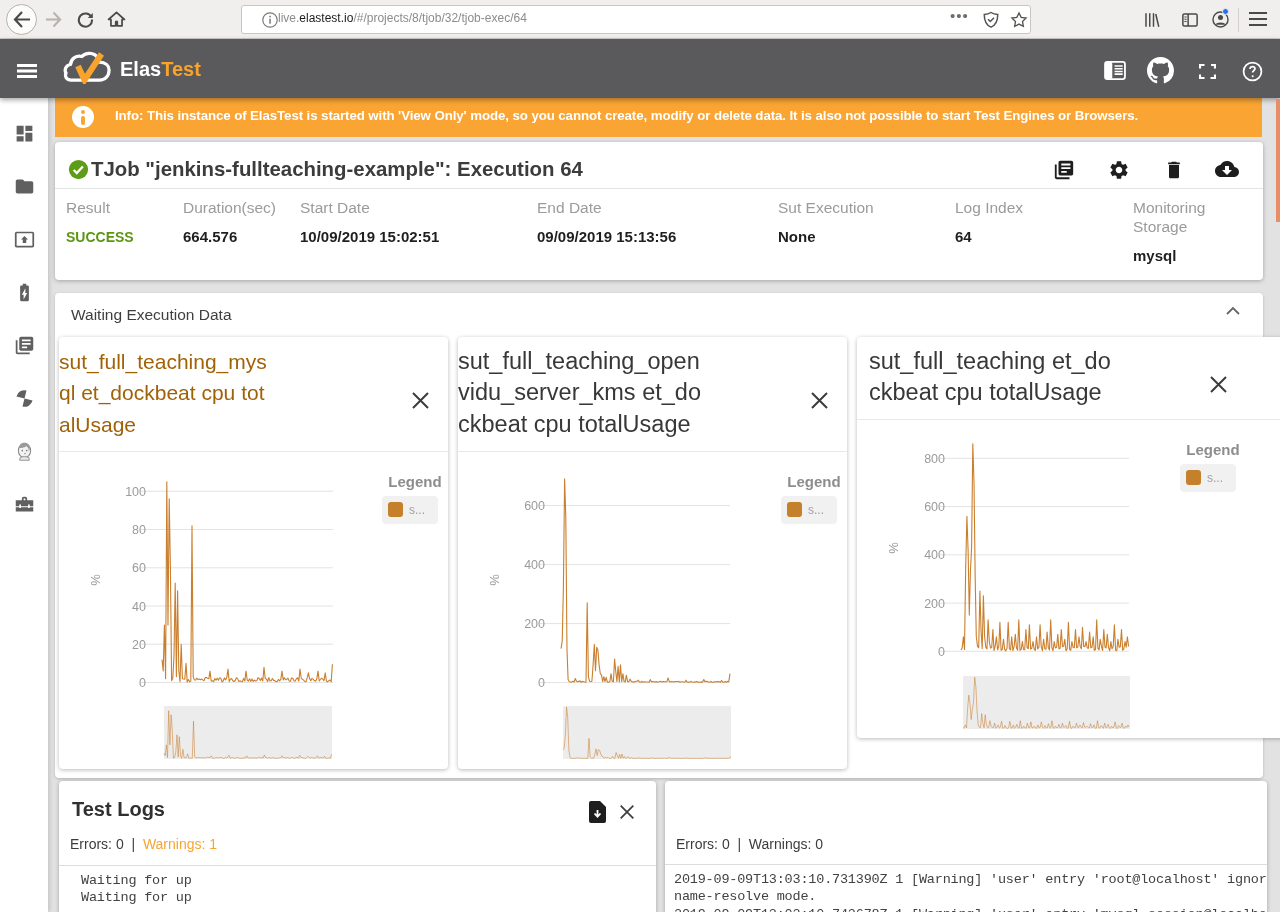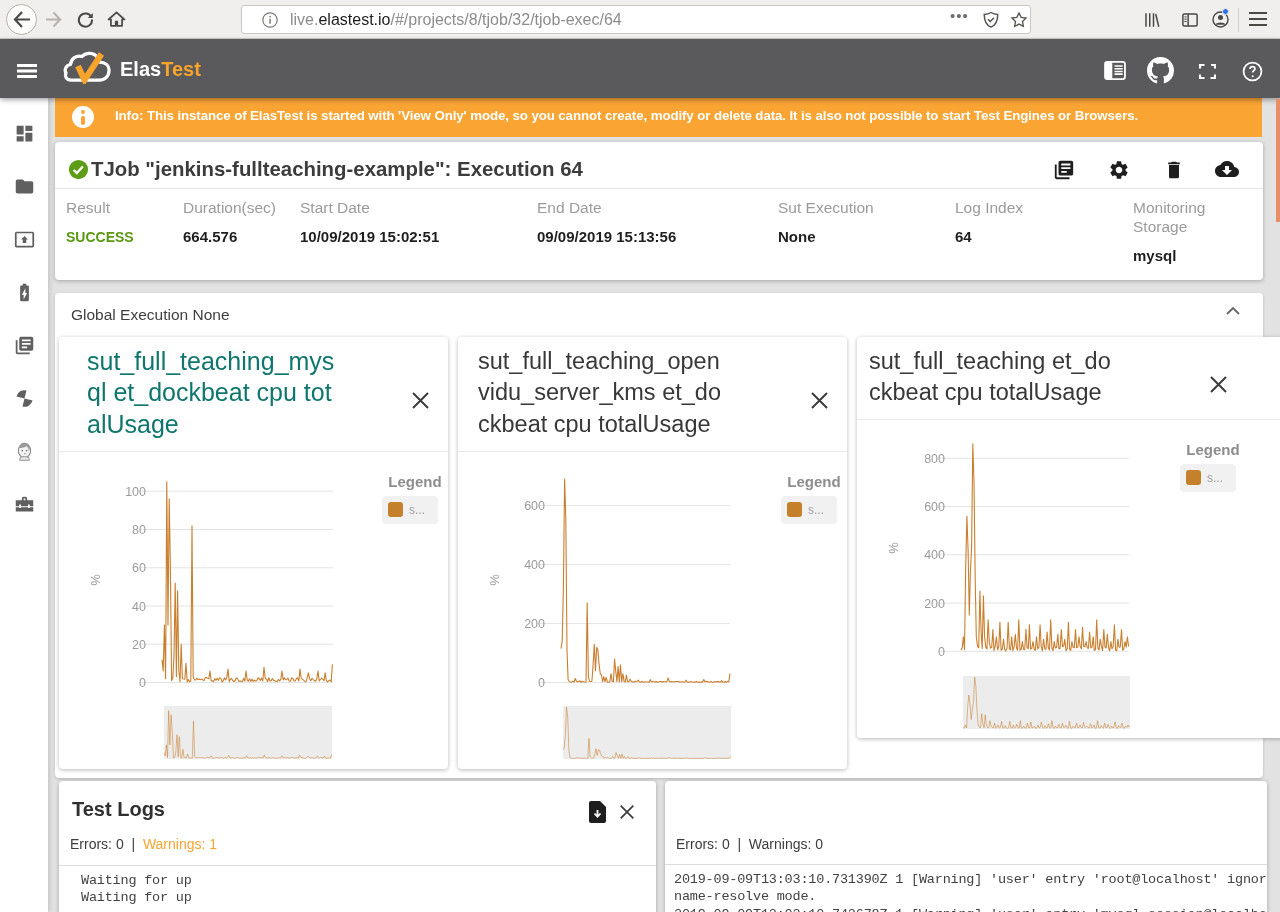--- a/index.html
+++ b/index.html
@@ -22,21 +22,21 @@
   <svg class="abs" style="left:107px;top:10px" width="19" height="19" viewBox="0 0 24 24">
       <path d="M12 3 L2 12h3v8h6v-5h2v5h6v-8h3z" fill="none" stroke="#4a4a47" stroke-width="2.2" stroke-linejoin="round"></path>
       <rect x="10.5" y="13.5" width="3" height="3" fill="#4a4a47"></rect>
     </svg>
   <div class="abs" style="left:241px;top:5px;width:790px;height:29px;background:#fff;border:1px solid #c9c5c0;border-radius:3px"></div>
   <svg class="abs" style="left:262px;top:12px" width="16" height="16" viewBox="0 0 16 16">
       <circle cx="8" cy="8" r="7.2" stroke="#7a7a77" stroke-width="1.2" fill="none"></circle>
       <rect x="7.3" y="6.7" width="1.5" height="5" fill="#7a7a77"></rect>
       <rect x="7.3" y="3.8" width="1.5" height="1.6" fill="#7a7a77"></rect>
     </svg>
-  <div class="abs" style="left:290px;top:11px;font-size:16px;color:#8c8c8c;letter-spacing:0">live.<span style="color:#1c1c1c">elastest.io</span>/#/projects/8/tjob/32/tjob-exec/64</div>
+  <div class="abs" style="left:278px;top:11px;font-size:12px;color:#8c8c8c;letter-spacing:0">live.<span style="color:#1c1c1c">elastest.io</span>/#/projects/8/tjob/32/tjob-exec/64</div>
   <div class="abs" style="left:950px;top:7px;font-size:15px;color:#6e6e6b;letter-spacing:1px">•••</div>
   <svg class="abs" style="left:982px;top:11px" width="18" height="18" viewBox="0 0 24 24">
       <path d="M12 2 C9 4 5 4.5 3 4.5 c0 9 2 14 9 17 7-3 9-8 9-17 -2 0-6-.5-9-2.5z" fill="none" stroke="#55544f" stroke-width="2"></path>
       <path d="M8 11l3 3 5-5" fill="none" stroke="#55544f" stroke-width="2"></path>
     </svg>
   <svg class="abs" style="left:1010px;top:11px" width="18" height="18" viewBox="0 0 24 24">
       <path d="M12 2.6l2.9 5.9 6.5.9-4.7 4.6 1.1 6.5-5.8-3-5.8 3 1.1-6.5L2.6 9.4l6.5-.9z" fill="none" stroke="#55544f" stroke-width="1.8"></path>
     </svg>
   <svg class="abs" style="left:1143px;top:11px" width="18" height="18" viewBox="0 0 24 24">
       <g stroke="#4a4a47" stroke-width="2" fill="none">
@@ -158,28 +158,28 @@
       <span class="abs" style="left:128px">664.576</span>
       <span class="abs" style="left:245px">10/09/2019 15:02:51</span>
       <span class="abs" style="left:482px">09/09/2019 15:13:56</span>
       <span class="abs" style="left:723px">None</span>
       <span class="abs" style="left:900px">64</span>
       <span class="abs" style="left:1078px;top:19px">mysql</span>
   </div>
 </div>
 
 <div class="card" style="left:55px;top:293px;width:1208px;height:485px;box-shadow:0 1px 3px rgba(0,0,0,.2)">
-  <div class="abs" style="left:16px;top:13px;font-size:15.5px;color:#3f3f3f">Global Execution None</div>
+  <div class="abs" style="left:16px;top:13px;font-size:15.5px;color:#3f3f3f">Waiting Execution Data</div>
   <svg class="abs" style="left:1171px;top:13px" width="14" height="9" viewBox="0 0 14 9">
       <path d="M1 8 L7 2 L13 8" stroke="#666" stroke-width="1.8" fill="none"></path>
     </svg>
 </div>
 
 <div class="card" style="left:59px;top:337px;width:389px;height:432px">
-  <div style="padding:9px 44px 0 28px;font-size:25px;line-height:31.3px;color:#0f766e;height:114px">sut_full_teaching_mys<br>ql et_dockbeat cpu tot<br>alUsage</div>
+  <div style="padding:9px 44px 0 0;font-size:21px;line-height:31.3px;color:#a16207;height:114px">sut_full_teaching_mys<br>ql et_dockbeat cpu tot<br>alUsage</div>
   <svg class="abs" style="left:352px;top:54px" width="19" height="19" viewBox="0 0 19 19">
       <path d="M2 2 L17 17 M17 2 L2 17" stroke="#3c3c3c" stroke-width="2"></path>
     </svg>
   <div class="abs" style="left:0;top:114px;width:100%;height:1px;background:#e8e8e8"></div>
   <svg width="389" height="318" style="position:absolute;left:0;bottom:0">
 <text x="356" y="36" text-anchor="middle" font-size="15" font-weight="bold" fill="#8d8d8d">Legend</text>
 <rect x="323" y="45" width="56" height="28" rx="4" fill="#f1f1f1"></rect>
 <rect x="329" y="51" width="15" height="15" rx="3" fill="#c5802c"></rect>
 <text x="350" y="63" font-size="12" fill="#a0a0a0">s...</text>
 <text x="41" y="129" text-anchor="middle" font-size="13" fill="#9b9b9b" transform="rotate(-90 41 129)">%</text>
@@ -194,21 +194,21 @@
       <text x="87" y="159.5" text-anchor="end" font-size="12.5" fill="#9b9b9b">40</text>
       <text x="87" y="121.2" text-anchor="end" font-size="12.5" fill="#9b9b9b">60</text>
       <text x="87" y="83.0" text-anchor="end" font-size="12.5" fill="#9b9b9b">80</text>
       <text x="87" y="44.8" text-anchor="end" font-size="12.5" fill="#9b9b9b">100</text>
 <path d="M103.0,208.6 L104.2,220.0 L105.4,174.1 L106.6,227.7 L107.8,30.7 L109.0,174.1 L110.2,47.9 L111.4,116.8 L112.6,229.6 L113.8,227.4 L115.0,204.7 L116.2,132.1 L117.4,225.8 L118.6,139.7 L119.8,220.0 L121.0,230.7 L122.2,193.2 L123.4,227.7 L124.6,228.0 L125.8,228.2 L127.0,212.4 L128.2,230.9 L129.4,228.6 L130.6,230.7 L131.8,230.1 L133.0,74.7 L134.2,225.8 L135.4,228.9 L136.6,229.0 L137.8,227.2 L139.0,228.6 L140.2,228.1 L141.4,228.7 L142.6,228.0 L143.8,228.9 L145.0,229.7 L146.2,226.5 L147.4,226.5 L148.6,227.2 L149.8,227.8 L151.0,220.0 L152.2,229.9 L153.4,229.7 L154.6,230.6 L155.8,227.6 L157.0,229.2 L158.2,227.2 L159.4,229.2 L160.6,226.7 L161.8,227.2 L163.0,230.9 L164.2,230.0 L165.4,226.9 L166.6,228.9 L167.8,226.6 L169.0,218.1 L170.2,230.6 L171.4,228.2 L172.6,227.5 L173.8,229.7 L175.0,230.5 L176.2,229.5 L177.4,226.7 L178.6,227.6 L179.8,230.4 L181.0,229.8 L182.2,230.5 L183.4,230.7 L184.6,227.4 L185.8,230.1 L187.0,220.0 L188.2,229.0 L189.4,230.1 L190.6,227.7 L191.8,230.4 L193.0,228.1 L194.2,230.4 L195.4,229.1 L196.6,230.0 L197.8,229.7 L199.0,226.7 L200.2,227.4 L201.4,229.6 L202.6,227.0 L203.8,230.0 L205.0,216.2 L206.2,227.2 L207.4,228.1 L208.6,230.5 L209.8,226.6 L211.0,230.0 L212.2,229.8 L213.4,227.5 L214.6,229.5 L215.8,229.6 L217.0,230.6 L218.2,230.5 L219.4,228.4 L220.6,229.9 L221.8,228.3 L223.0,220.0 L224.2,228.9 L225.4,226.7 L226.6,228.8 L227.8,228.4 L229.0,227.1 L230.2,230.1 L231.4,230.2 L232.6,226.9 L233.8,227.3 L235.0,229.8 L236.2,230.1 L237.4,227.7 L238.6,226.8 L239.8,230.1 L241.0,218.1 L242.2,227.0 L243.4,228.3 L244.6,229.1 L245.8,230.5 L247.0,230.8 L248.2,226.7 L249.4,221.9 L250.6,227.8 L251.8,229.8 L253.0,227.3 L254.2,228.3 L255.4,229.6 L256.6,230.2 L257.8,227.8 L259.0,220.0 L260.2,229.9 L261.4,228.5 L262.6,227.2 L263.8,228.2 L265.0,229.7 L266.2,221.9 L267.4,230.0 L268.6,230.9 L269.8,229.7 L271.0,229.0 L272.2,230.7 L273.4,213.3" fill="none" stroke="#ca7f2e" stroke-width="1.1" stroke-linejoin="round"></path>
 <rect x="105" y="255" width="168" height="53" fill="#ececec"></rect>
 <path d="M105.0,302.0 L106.2,304.8 L107.4,293.9 L108.5,306.6 L109.7,259.7 L110.9,293.9 L112.1,263.8 L113.3,280.2 L114.4,307.0 L115.6,306.5 L116.8,301.1 L118.0,283.8 L119.2,306.1 L120.3,285.7 L121.5,304.8 L122.7,307.3 L123.9,298.4 L125.1,306.6 L126.2,306.7 L127.4,306.7 L128.6,302.9 L129.8,307.3 L131.0,306.8 L132.1,307.3 L133.3,307.2 L134.5,270.2 L135.7,306.1 L136.9,306.9 L138.0,306.9 L139.2,306.5 L140.4,306.8 L141.6,306.7 L142.8,306.8 L143.9,306.7 L145.1,306.9 L146.3,307.1 L147.5,306.3 L148.7,306.3 L149.8,306.5 L151.0,306.6 L152.2,304.8 L153.4,307.1 L154.6,307.1 L155.7,307.3 L156.9,306.6 L158.1,306.9 L159.3,306.5 L160.5,307.0 L161.6,306.4 L162.8,306.5 L164.0,307.4 L165.2,307.1 L166.4,306.4 L167.5,306.9 L168.7,306.3 L169.9,304.3 L171.1,307.3 L172.3,306.7 L173.4,306.5 L174.6,307.1 L175.8,307.3 L177.0,307.0 L178.2,306.4 L179.3,306.6 L180.5,307.2 L181.7,307.1 L182.9,307.3 L184.1,307.3 L185.2,306.5 L186.4,307.2 L187.6,304.8 L188.8,306.9 L190.0,307.2 L191.1,306.6 L192.3,307.2 L193.5,306.7 L194.7,307.2 L195.9,306.9 L197.0,307.1 L198.2,307.1 L199.4,306.3 L200.6,306.5 L201.8,307.0 L202.9,306.4 L204.1,307.1 L205.3,303.9 L206.5,306.5 L207.7,306.7 L208.8,307.3 L210.0,306.3 L211.2,307.1 L212.4,307.1 L213.6,306.6 L214.7,307.0 L215.9,307.1 L217.1,307.3 L218.3,307.3 L219.5,306.8 L220.6,307.1 L221.8,306.7 L223.0,304.8 L224.2,306.9 L225.4,306.4 L226.5,306.9 L227.7,306.8 L228.9,306.5 L230.1,307.2 L231.3,307.2 L232.4,306.4 L233.6,306.5 L234.8,307.1 L236.0,307.2 L237.2,306.6 L238.3,306.4 L239.5,307.2 L240.7,304.3 L241.9,306.4 L243.1,306.7 L244.2,306.9 L245.4,307.3 L246.6,307.3 L247.8,306.4 L249.0,305.2 L250.1,306.6 L251.3,307.1 L252.5,306.5 L253.7,306.7 L254.9,307.1 L256.0,307.2 L257.2,306.6 L258.4,304.8 L259.6,307.1 L260.8,306.8 L261.9,306.5 L263.1,306.7 L264.3,307.1 L265.5,305.2 L266.7,307.2 L267.8,307.3 L269.0,307.1 L270.2,306.9 L271.4,307.3 L272.6,303.2" fill="none" stroke="#ca7f2e" stroke-opacity="0.55" stroke-width="1" stroke-linejoin="round"></path>
 </svg>
 </div>
 <div class="card" style="left:458px;top:337px;width:389px;height:432px">
-  <div style="padding:9px 44px 0 20px;font-size:23.5px;line-height:31.3px;color:#383838;height:114px">sut_full_teaching_open<br>vidu_server_kms et_do<br>ckbeat cpu totalUsage</div>
+  <div style="padding:9px 44px 0 0;font-size:23.5px;line-height:31.3px;color:#383838;height:114px">sut_full_teaching_open<br>vidu_server_kms et_do<br>ckbeat cpu totalUsage</div>
   <svg class="abs" style="left:352px;top:54px" width="19" height="19" viewBox="0 0 19 19">
       <path d="M2 2 L17 17 M17 2 L2 17" stroke="#3c3c3c" stroke-width="2"></path>
     </svg>
   <div class="abs" style="left:0;top:114px;width:100%;height:1px;background:#e8e8e8"></div>
   <svg width="389" height="318" style="position:absolute;left:0;bottom:0">
 <text x="356" y="36" text-anchor="middle" font-size="15" font-weight="bold" fill="#8d8d8d">Legend</text>
 <rect x="323" y="45" width="56" height="28" rx="4" fill="#f1f1f1"></rect>
 <rect x="329" y="51" width="15" height="15" rx="3" fill="#c5802c"></rect>
 <text x="350" y="63" font-size="12" fill="#a0a0a0">s...</text>
 <text x="41" y="129" text-anchor="middle" font-size="13" fill="#9b9b9b" transform="rotate(-90 41 129)">%</text>

